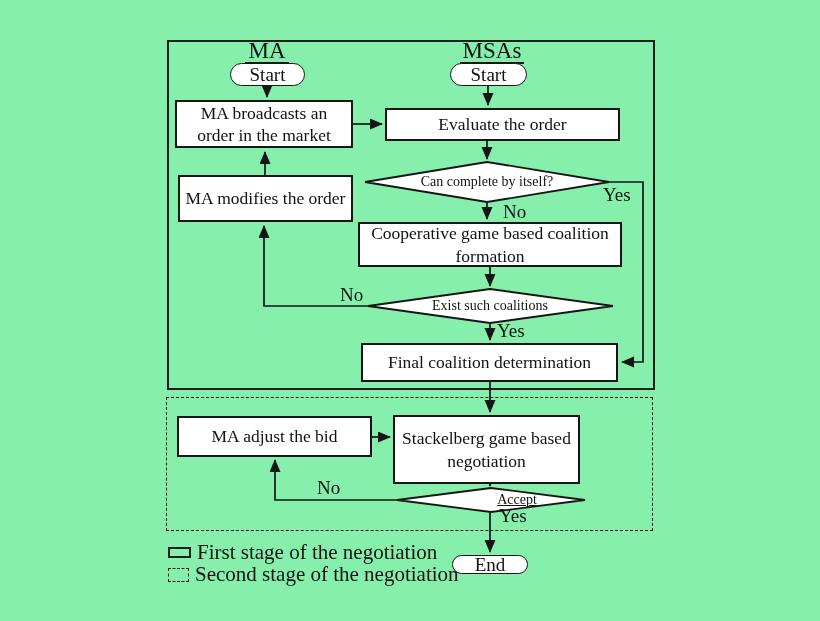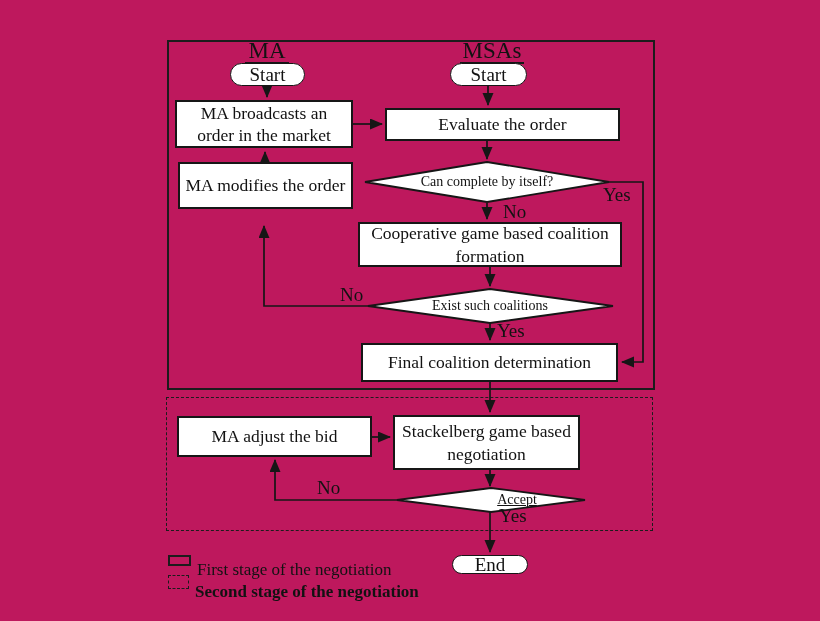--- a/index.html
+++ b/index.html
@@ -1,21 +1,21 @@
 <!DOCTYPE html>
 <html><head>
 <meta charset="utf-8">
 <style>
   * { margin: 0; padding: 0; box-sizing: border-box; }
   html, body { background: #e9e9e9; }
   .canvas {
     position: relative;
     width: 820px;
     height: 621px;
-    background: #be185d;
+    background: #86efac;
     font-family: "Liberation Serif", "DejaVu Serif", serif;
     color: #121212;
     overflow: hidden;
   }
   .stage {
     position: absolute;
     background: transparent;
   }
   .stage.solid { border: 2px solid #1c1c1c; }
   .stage.dashed { border: 1.6px dashed #1c1c1c; }
@@ -63,21 +63,21 @@
     text-align: center;
     font-size: 14px;
     pointer-events: none;
   }
   .edge-label {
     position: absolute;
     font-size: 19px;
     white-space: nowrap;
   }
   .legend-row { position: absolute; display: flex; align-items: center; }
-  .legend-label { font-size: 17px; margin-left: 6px; white-space: nowrap; margin-top: 20px; }
+  .legend-label { font-size: 21px; margin-left: 6px; white-space: nowrap; }
   .legend-swatch { display: inline-block; }
   .legend-swatch.solid { width: 23px; height: 11px; border: 2px solid #1c1c1c; }
   .legend-swatch.dashed { width: 21px; height: 14px; border: 1.6px dashed #1c1c1c; }
 </style>
 </head>
 <body>
 
 <div class="canvas">
 
   <div class="stage solid" style="left:167px; top:40px; width:488px; height:350px;"></div>
@@ -119,39 +119,39 @@
   <div class="col-header" style="left:447px; top:38px; width:90px;">
     <span>MSAs</span>
   </div>
 
   <div class="node terminal" style="left:230px; top:63px; width:75px; height:23px;">Start</div>
   <div class="node terminal" style="left:450px; top:63px; width:77px; height:23px;">Start</div>
   <div class="node terminal" style="left:452px; top:555px; width:76px; height:19px;">End</div>
 
   <div class="node process" style="left:175px; top:100px; width:178px; height:48px;">MA broadcasts an order in the market</div>
   <div class="node process" style="left:385px; top:108px; width:235px; height:33px;">Evaluate the order</div>
-  <div class="node process" style="left:178px; top:162px; width:175px; height:47px;">MA modifies the order</div>
+  <div class="node process" style="left:178px; top:175px; width:175px; height:47px;">MA modifies the order</div>
   <div class="node process" style="left:361px; top:343px; width:257px; height:39px;">Final coalition determination</div>
   <div class="node process" style="left:358px; top:222px; width:264px; height:45px;">Cooperative game based coalition formation</div>
   <div class="node process" style="left:177px; top:416px; width:195px; height:41px;">MA adjust the bid</div>
-  <div class="node process" style="left:393px; top:415px; width:187px; height:55px;">Stackelberg game based negotiation</div>
+  <div class="node process" style="left:393px; top:415px; width:187px; height:69px;">Stackelberg game based negotiation</div>
 
   <div class="decision-label" style="left:375px; top:170px; width:224px; height:24px;">Can complete by itself?</div>
   <div class="decision-label" style="left:380px; top:294px; width:220px; height:24px;">Exist such coalitions</div>
   <div class="decision-label" style="left:457px; top:489px; width:120px; height:22px;text-decoration:underline;">Accept</div>
 
   <div class="edge-label" style="left:603px; top:184px;">Yes</div>
   <div class="edge-label" style="left:503px; top:201px;">No</div>
   <div class="edge-label" style="left:340px; top:284px;">No</div>
   <div class="edge-label" style="left:497px; top:320px;">Yes</div>
   <div class="edge-label" style="left:317px; top:477px;">No</div>
   <div class="edge-label" style="left:499px; top:505px;">Yes</div>
 
   <div class="legend-row" style="left:168px; top:540px;">
     <span class="legend-swatch solid"></span>
     <span class="legend-label">First stage of the negotiation</span>
   </div>
-  <div class="legend-row" style="left:168px; top:562px;font-weight:bold;">
+  <div class="legend-row" style="left:168px; top:562px;">
     <span class="legend-swatch dashed"></span>
     <span class="legend-label">Second stage of the negotiation</span>
   </div>
 
 </div>
 
 </body></html>

